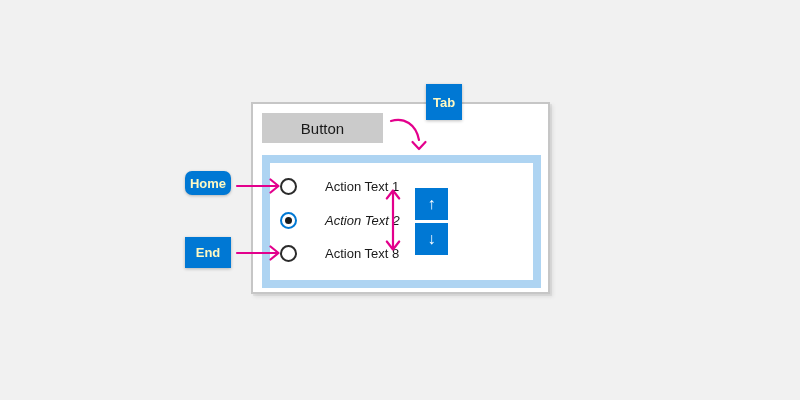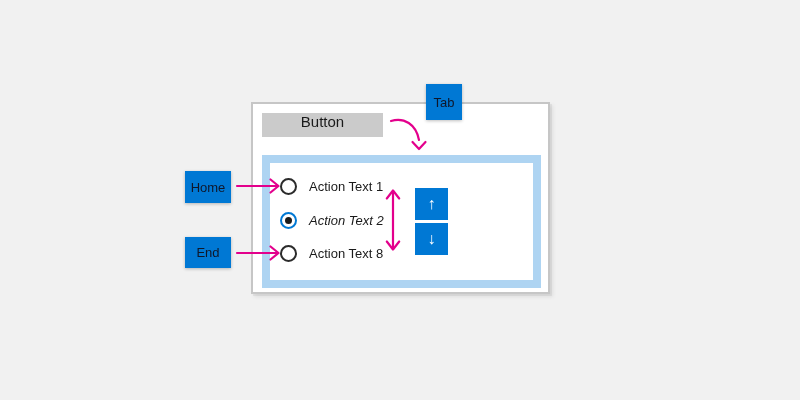--- a/index.html
+++ b/index.html
@@ -11,44 +11,44 @@
     background:var(--background,#F1F1F1); overflow:hidden;
   }
 
   .panel {
     position:absolute; left:251px; top:102px; width:299px; height:192px;
     background:#fff; border:2px solid #C6C6C6;
     box-shadow:2px 2px 0 rgba(0,0,0,0.05), 3px 3px 4px rgba(0,0,0,0.08);
   }
 
   .gray-button {
-    position:absolute; left:262px; top:113px; width:121px; height:24px;
+    position:absolute; left:262px; top:113px; width:121px; height:30px;
     background:var(--button-gray,#CBCBCB);
-    display:flex; align-items:flex-start; justify-content:center;
+    display:flex; align-items:center; justify-content:center;
     font-size:15px; color:#1A1A1A; cursor:default;
   }
 
   .badge {
-    position:absolute; background:var(--accent-blue,#0078D4); color:#0f172a;
-    font-weight:normal; font-size:13px;
+    position:absolute; background:var(--accent-blue,#0078D4); color:#fef9c3;
+    font-weight:bold; font-size:13px;
     display:flex; align-items:center; justify-content:center;
     box-shadow:0 1px 3px rgba(0,0,0,0.25);
   }
   .badge-tab  { left:426px; top:84px;  width:36px; height:36px; }
-  .badge-home { left:185px; top:171px; width:46px; height:32px; }
+  .badge-home { left:185px; top:171px; width:46px; height:24px;border-radius:7px; }
   .badge-end  { left:185px; top:237px; width:46px; height:31px; }
 
   .group {
     position:absolute; left:262px; top:155px; width:279px; height:133px;
     background:#fff; border:8px solid var(--group-border,#AED4F2);
   }
 
   .radio-row {
     position:absolute; left:10px; height:18px;
-    display:flex; align-items:center; gap:12px; cursor:default;
+    display:flex; align-items:center; gap:28px; cursor:default;
   }
   .row-0 { top:14px; } .row-1 { top:48px;font-style:italic; } .row-2 { top:81px; }
 
   .radio-outer {
     width:17px; height:17px; border:2.5px solid #2B2B2B; border-radius:50%;
     background:#fff; display:flex; align-items:center; justify-content:center;
     flex:0 0 auto;
   }
   .radio-dot { display:none; }
   .radio-row.selected .radio-outer { border-color:var(--accent-blue,#0078D4); }

